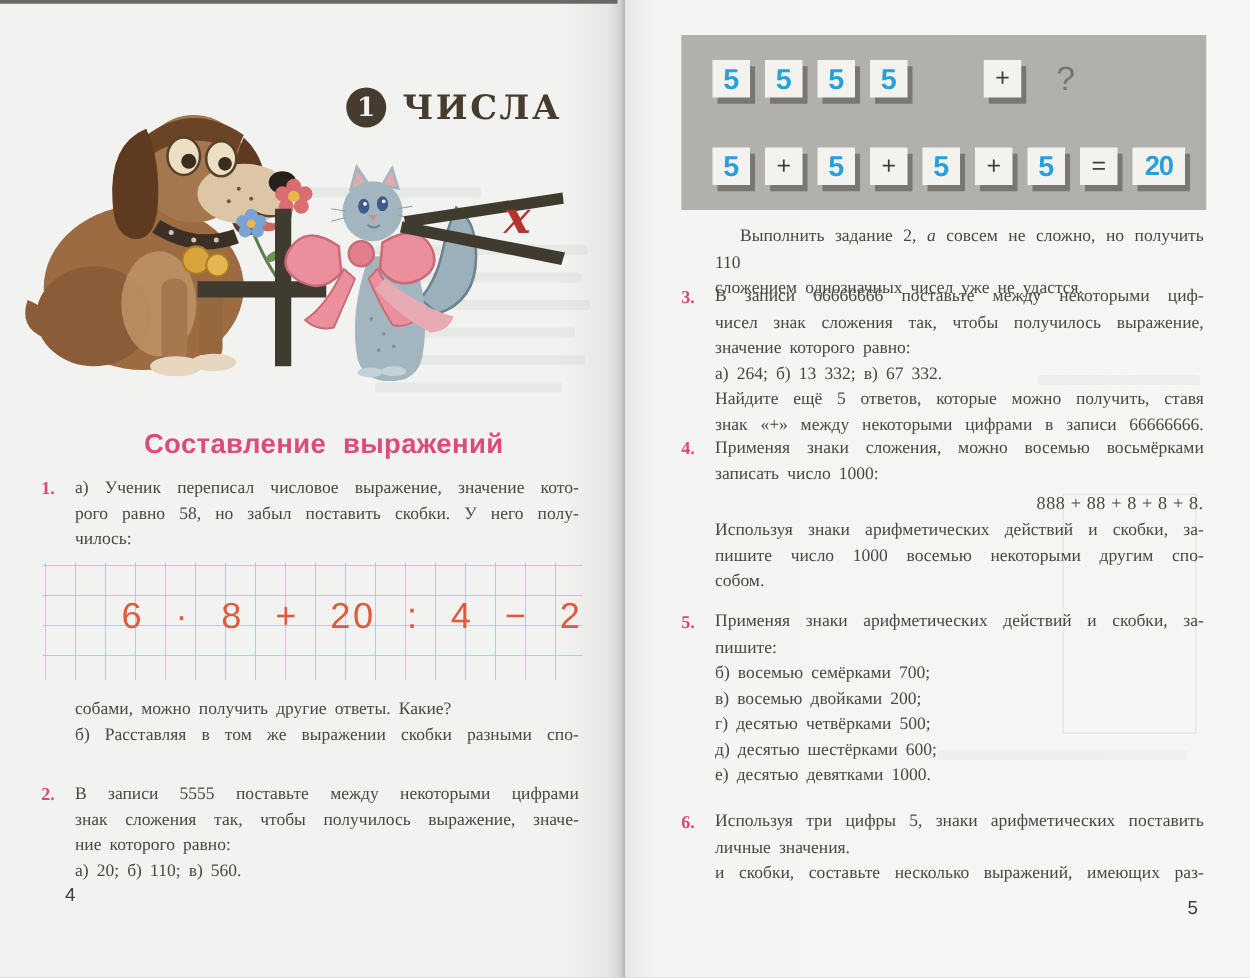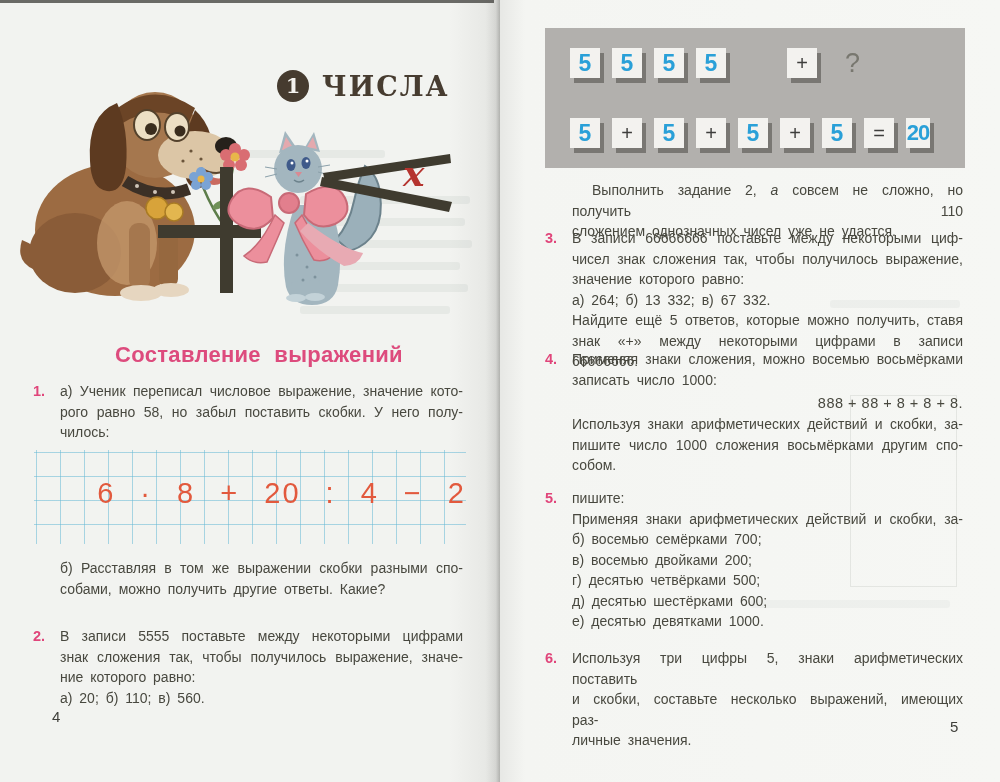--- a/index.html
+++ b/index.html
@@ -17,21 +17,21 @@
     left:500px;width:500px;
     background:linear-gradient(to right,#e7e8e5 0%,#f4f5f2 5%,#f6f7f4 100%);
   }
   .top-strip{position:absolute;top:0;left:0;width:494px;height:3px;background:#3c3c38;opacity:.75;}
   .gutter{position:absolute;left:486px;top:0;width:28px;height:782px;pointer-events:none;
     background:linear-gradient(to right,rgba(80,80,75,0) 0%,rgba(80,80,75,.10) 35%,rgba(50,50,46,.28) 50%,rgba(255,255,255,.45) 62%,rgba(110,110,105,.10) 80%,rgba(110,110,105,0) 100%);}
   
   .line{font-size:14px;line-height:20.5px;color:#48483f;word-spacing:3px;}
   .line.j{text-align:justify;text-align-last:justify;}
   .tnum{position:absolute;left:0;top:0;color:#e0457a;font-weight:bold;font-size:14.5px;line-height:20.5px;}
-  .task{position:absolute;}
+  .task{position:absolute;font-family:Liberation Serif, serif;}
   .page-left  .task{left:33px;width:430px;}
   .page-right .task{left:45px;width:418px;}
   .tbody{margin-left:27px;}
   .indent1{text-indent:20px;}
   .it{font-style:italic;}
   .formula{font-size:14.5px;color:#48483f;text-align:right;margin:5px 0 3px 0;letter-spacing:.5px;}
   .pagenum{position:absolute;font-size:15px;color:#3f3f3a;}
   
   .badge{position:absolute;left:277px;top:70px;width:32px;height:32px;border-radius:50%;
     background:#463b2f;color:#f4f2ee;font-family:"DejaVu Serif",serif;font-weight:bold;
@@ -52,21 +52,21 @@
   
   .tile-box{position:absolute;left:45px;top:28px;width:420px;height:140px;background:#b2b0ad;}
   .tile-row{position:absolute;left:25px;display:flex;align-items:flex-start;}
   .row1{top:20px;}
   .row2{top:90px;}
   .tile{width:30px;height:30px;margin-right:12px;background:#f3f2ef;
     box-shadow:4px 5px 0 rgba(75,72,68,.55);
     text-align:center;line-height:30px;font-weight:bold;}
   .tile.blue{color:#2aa0d8;font-size:23px;}
   .tile.op{color:#3e3e3c;font-size:20px;font-weight:normal;}
-  .tile.wide{width:24px;font-size:22px;letter-spacing:-1px;}
+  .tile.wide{width:42px;font-size:22px;letter-spacing:-1px;}
   .plus-offset{margin-left:49px;}
   .qmark{margin-left:16px;color:#78776f;font-size:27px;line-height:30px;}
   
   .gl{position:absolute;height:8px;background:#7f9088;opacity:.10;border-radius:3px;pointer-events:none;}
   .gbox{position:absolute;border:1px solid rgba(120,130,122,.14);pointer-events:none;}
   svg{display:block;}
 </style>
 </head>
 <body>
 
@@ -203,22 +203,22 @@
       <div class="line">чилось:</div>
     </div>
   </div>
 
   <div class="grid-box">
     <div class="grid-expr">6 · 8 + 20 : 4 − 2</div>
   </div>
 
   <div class="task" style="top:558px;">
     <div class="tbody">
+      <div class="line">собами, можно получить другие ответы. Какие?</div>
       <div class="line j">б) Расставляя в том же выражении скобки разными спо-</div>
-      <div class="line">собами, можно получить другие ответы. Какие?</div>
     </div>
   </div>
 
   <div class="task" style="top:626px;">
     <span class="tnum">2.</span>
     <div class="tbody">
       <div class="line j">В записи 5555 поставьте между некоторыми цифрами</div>
       <div class="line j">знак сложения так, чтобы получилось выражение, значе-</div>
       <div class="line">ние которого равно:</div>
       <div class="line">а) 20; б) 110; в) 560.</div>
@@ -277,41 +277,41 @@
     </div>
   </div>
 
   <div class="task" style="top:349px;">
     <span class="tnum">4.</span>
     <div class="tbody">
       <div class="line j">Применяя знаки сложения, можно восемью восьмёрками</div>
       <div class="line">записать число 1000:</div>
       <div class="formula">888 + 88 + 8 + 8 + 8.</div>
       <div class="line j">Используя знаки арифметических действий и скобки, за-</div>
-      <div class="line j">пишите число 1000 сложения восьмёрками другим спо-</div>
+      <div class="line j">пишите число 1000 восемью некоторыми другим спо-</div>
       <div class="line">собом.</div>
     </div>
   </div>
 
   <div class="task" style="top:488px;">
     <span class="tnum">5.</span>
     <div class="tbody">
+      <div class="line j">Применяя знаки арифметических действий и скобки, за-</div>
       <div class="line">пишите:</div>
-      <div class="line j">Применяя знаки арифметических действий и скобки, за-</div>
       <div class="line">б) восемью семёрками 700;</div>
       <div class="line">в) восемью двойками 200;</div>
       <div class="line">г) десятью четвёрками 500;</div>
       <div class="line">д) десятью шестёрками 600;</div>
       <div class="line">е) десятью девятками 1000.</div>
     </div>
   </div>
 
   <div class="task" style="top:648px;">
     <span class="tnum">6.</span>
     <div class="tbody">
       <div class="line j">Используя три цифры 5, знаки арифметических поставить</div>
+      <div class="line">личные значения.</div>
       <div class="line j">и скобки, составьте несколько выражений, имеющих раз-</div>
-      <div class="line">личные значения.</div>
     </div>
   </div>
 
   <div class="pagenum" style="left:450px;top:718px;">5</div>
 </div>
 
 </body></html>

